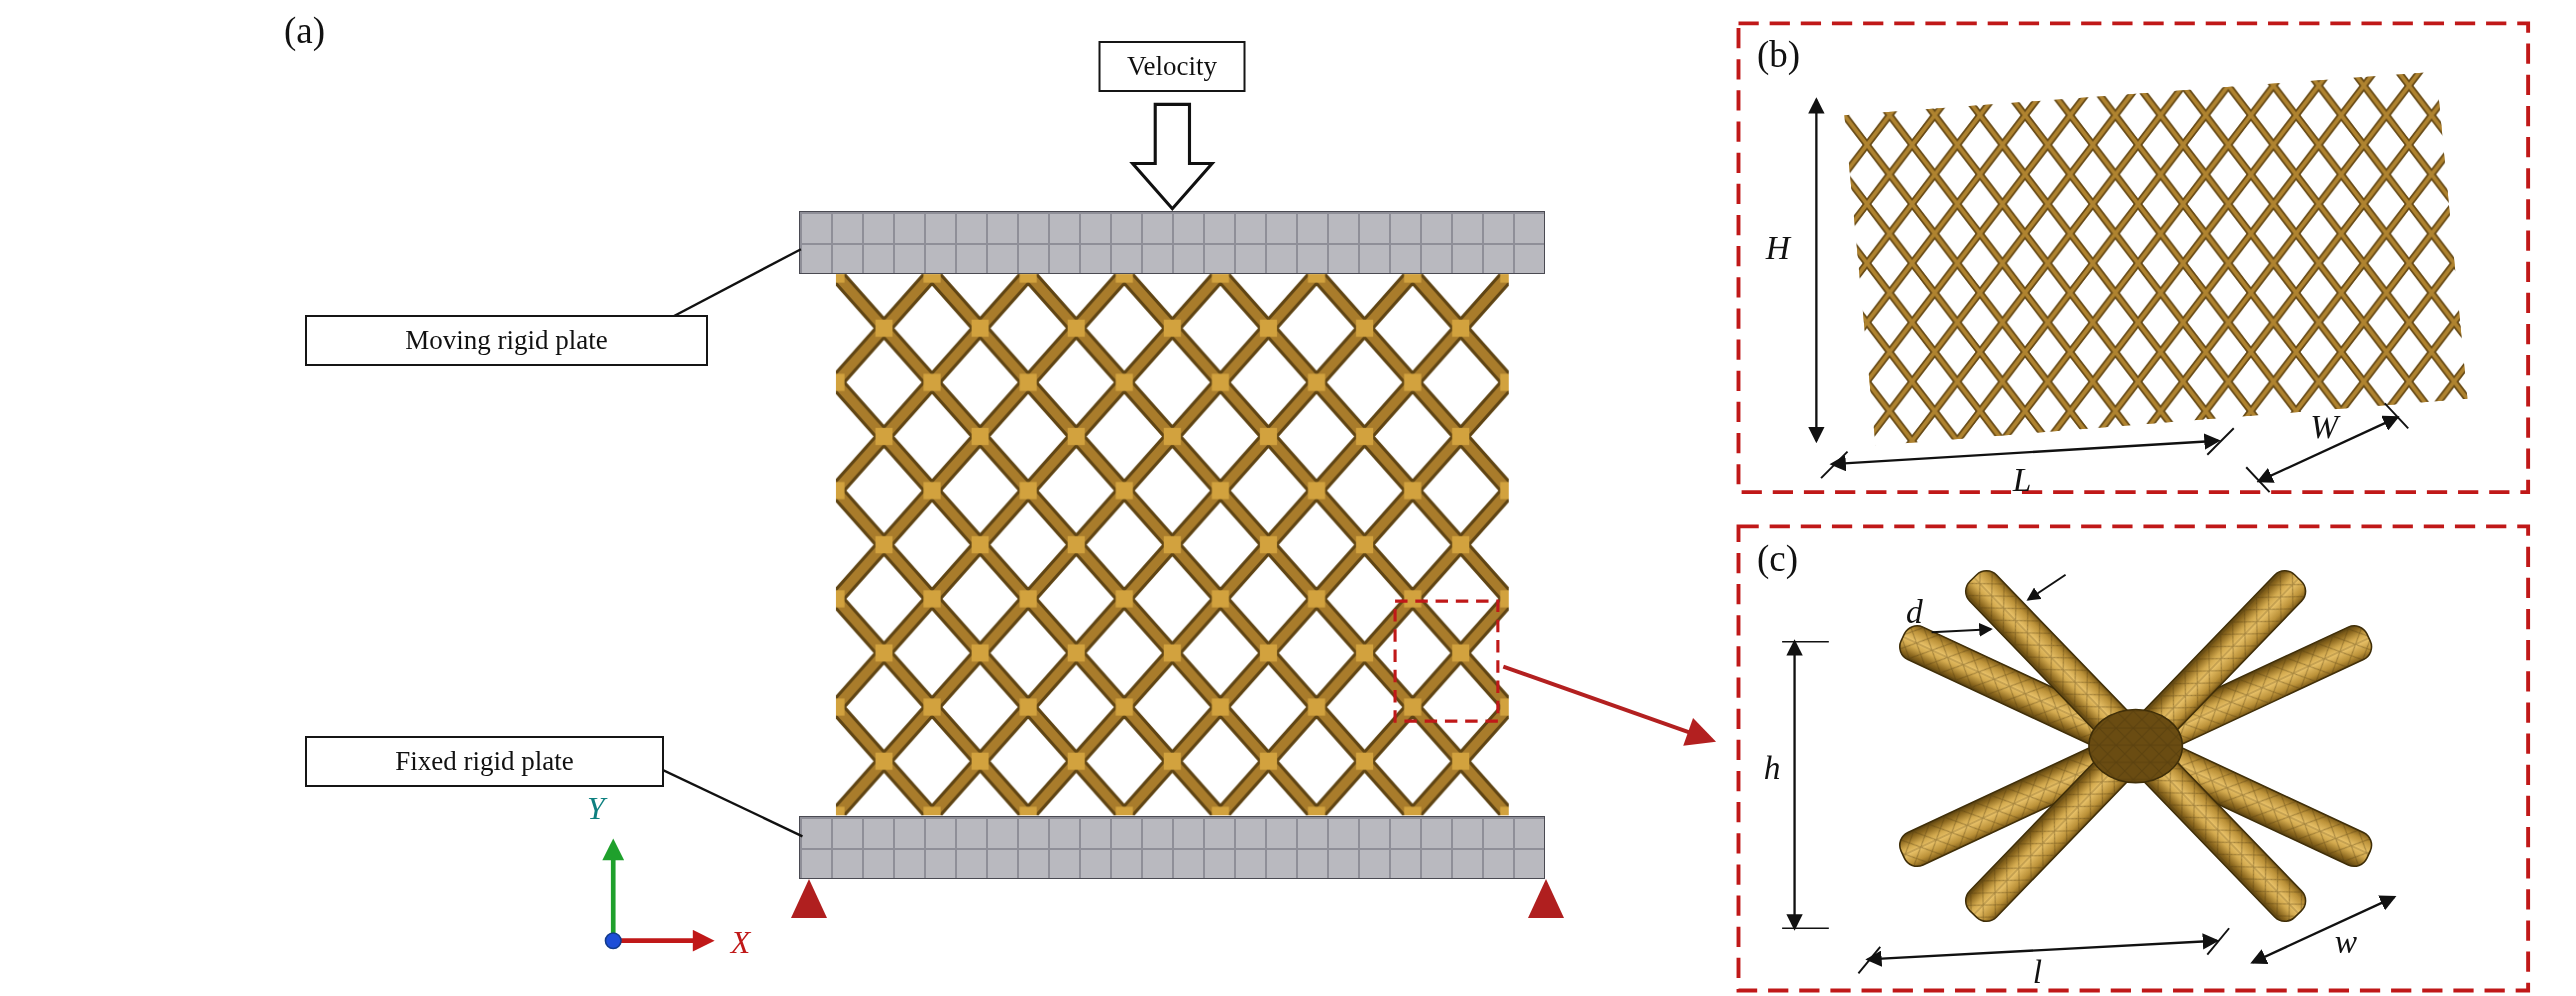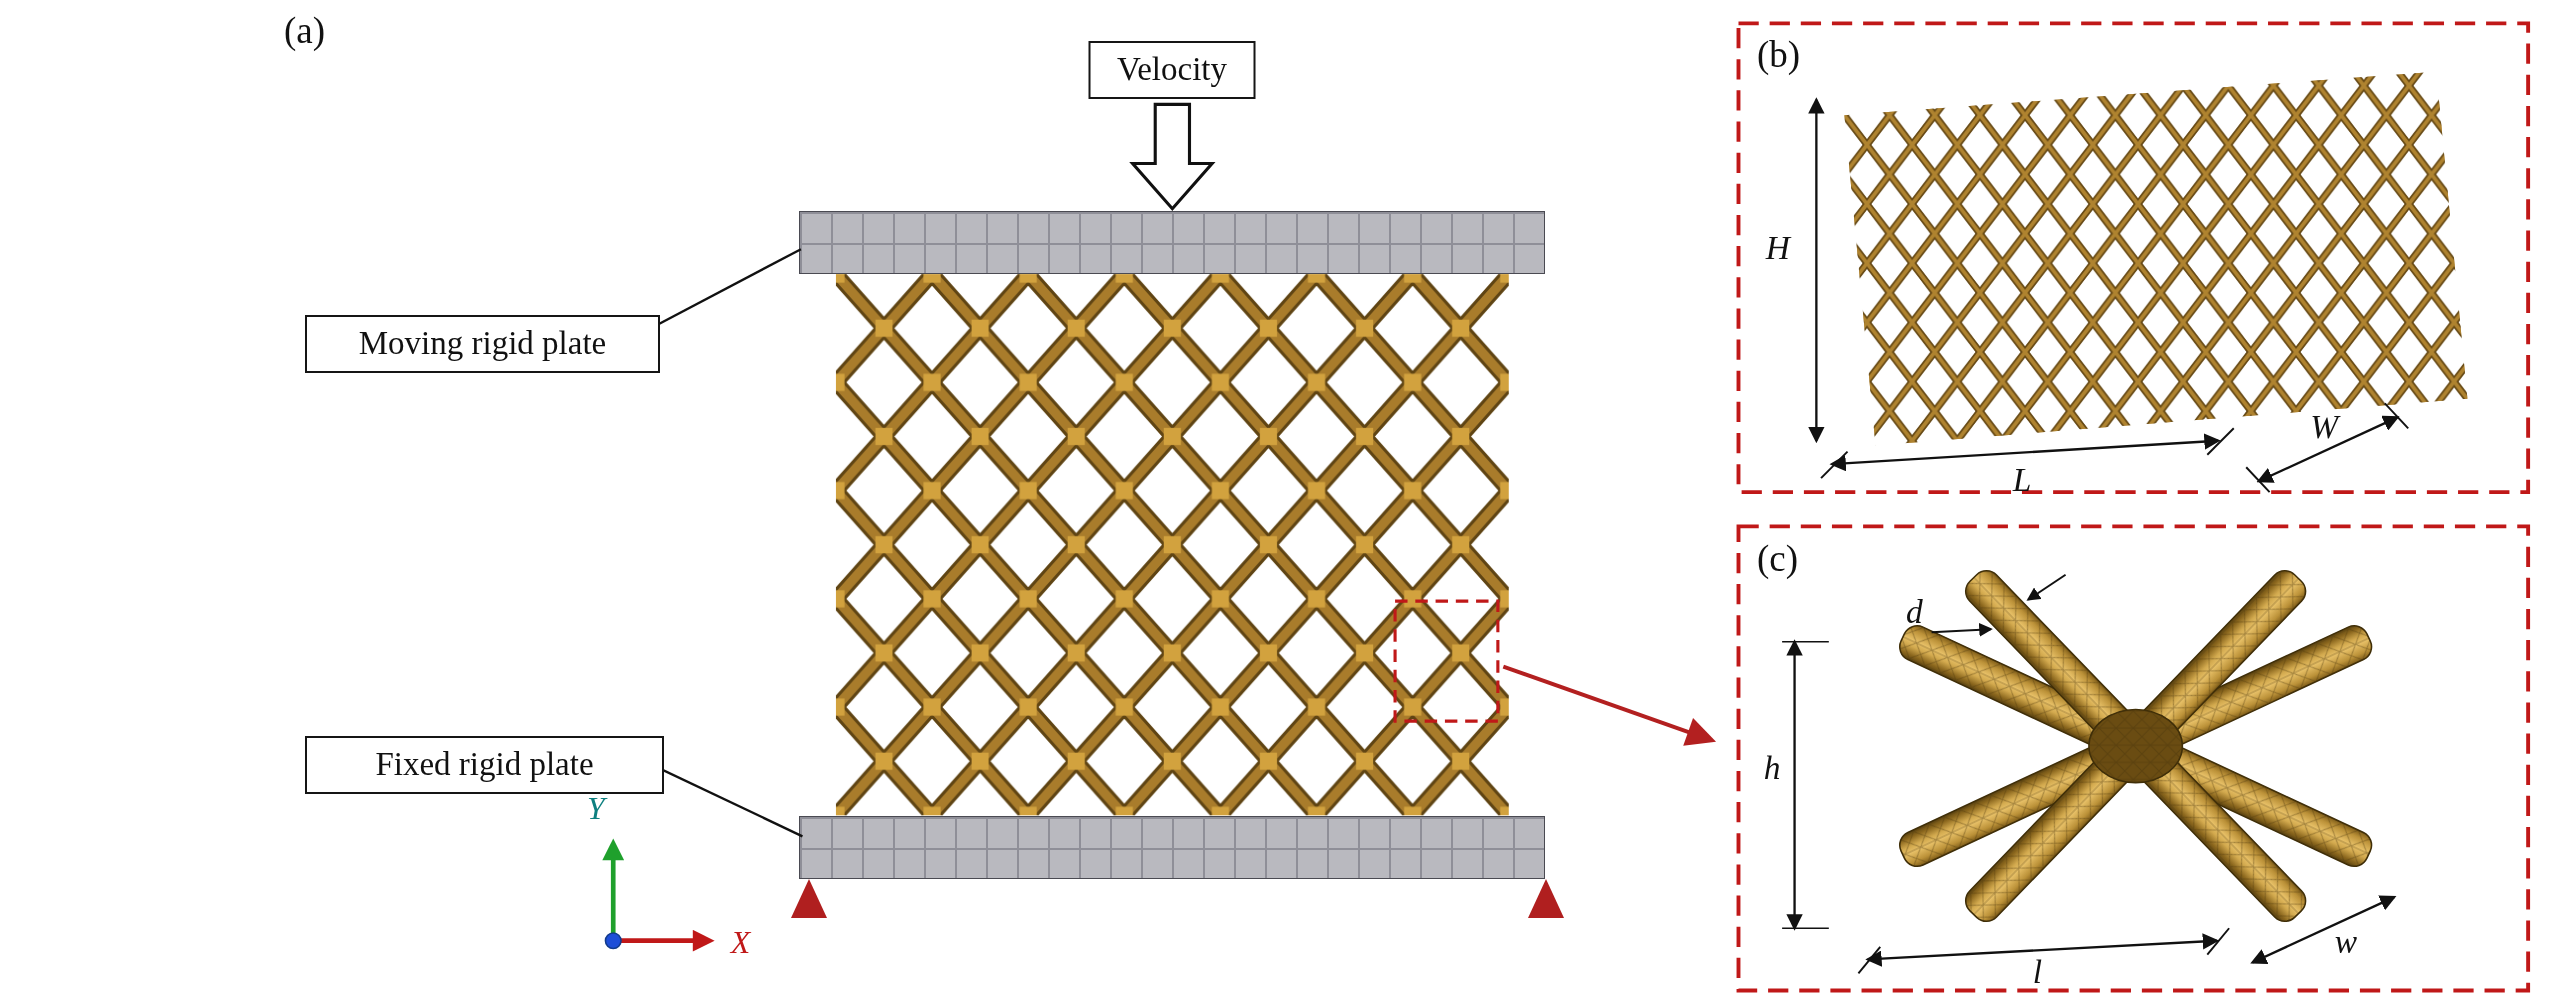--- a/index.html
+++ b/index.html
@@ -5,21 +5,21 @@
   * { margin:0; padding:0; box-sizing:border-box; }
   html,body { background:#ffffff; }
   .fig {
     position:relative; width:2576px; height:996px; background:#fff;
     font-family:"Liberation Serif","DejaVu Serif",serif; color:#111;
     overflow:hidden;
   }
   .panel-label { position:absolute; font-size:37px; color:#111; }
   .callout {
     position:absolute; border:2.3px solid #151515; background:#fff;
-    font-size:33px; text-align:center; padding:7.8px 15.6px; white-space:nowrap;
+    font-size:27px; text-align:center; padding:7.8px 15.6px; white-space:nowrap;
     line-height:1.15;
   }
   .plate {
     position:absolute; background-color:#b9b9bf;
     background-image:
       linear-gradient(#8f8f98 1.6px, transparent 1.6px),
       linear-gradient(90deg, #8f8f98 1.6px, transparent 1.6px);
     background-size:31px 31px;
     border:1.6px solid #4a4a52;
   }
@@ -168,17 +168,17 @@
     <text class="dim" x="2286" y="1000" text-anchor="end">h</text>
     <text class="dim" x="2616" y="1262" text-anchor="middle">l</text>
     <text class="dim" x="3012" y="1224" text-anchor="middle">w</text>
   </svg>
 
   <div class="panel-label" style="left:284px; top:9.3px;">(a)</div>
   <div class="panel-label" style="left:1757px; top:33px;">(b)</div>
   <div class="panel-label" style="left:1757px; top:537px;">(c)</div>
 
   <div class="callout" style="left:1172px; top:41px; transform:translateX(-50%); padding:7.8px 26.5px;">Velocity</div>
-  <div class="callout" style="left:305px; top:315px; width:355px;">Moving rigid plate</div>
+  <div class="callout" style="left:305px; top:315px; width:403px;">Moving rigid plate</div>
   <div class="callout" style="left:305px; top:736px; width:359px;">Fixed rigid plate</div>
 
 </div>
 
 
 </body></html>

